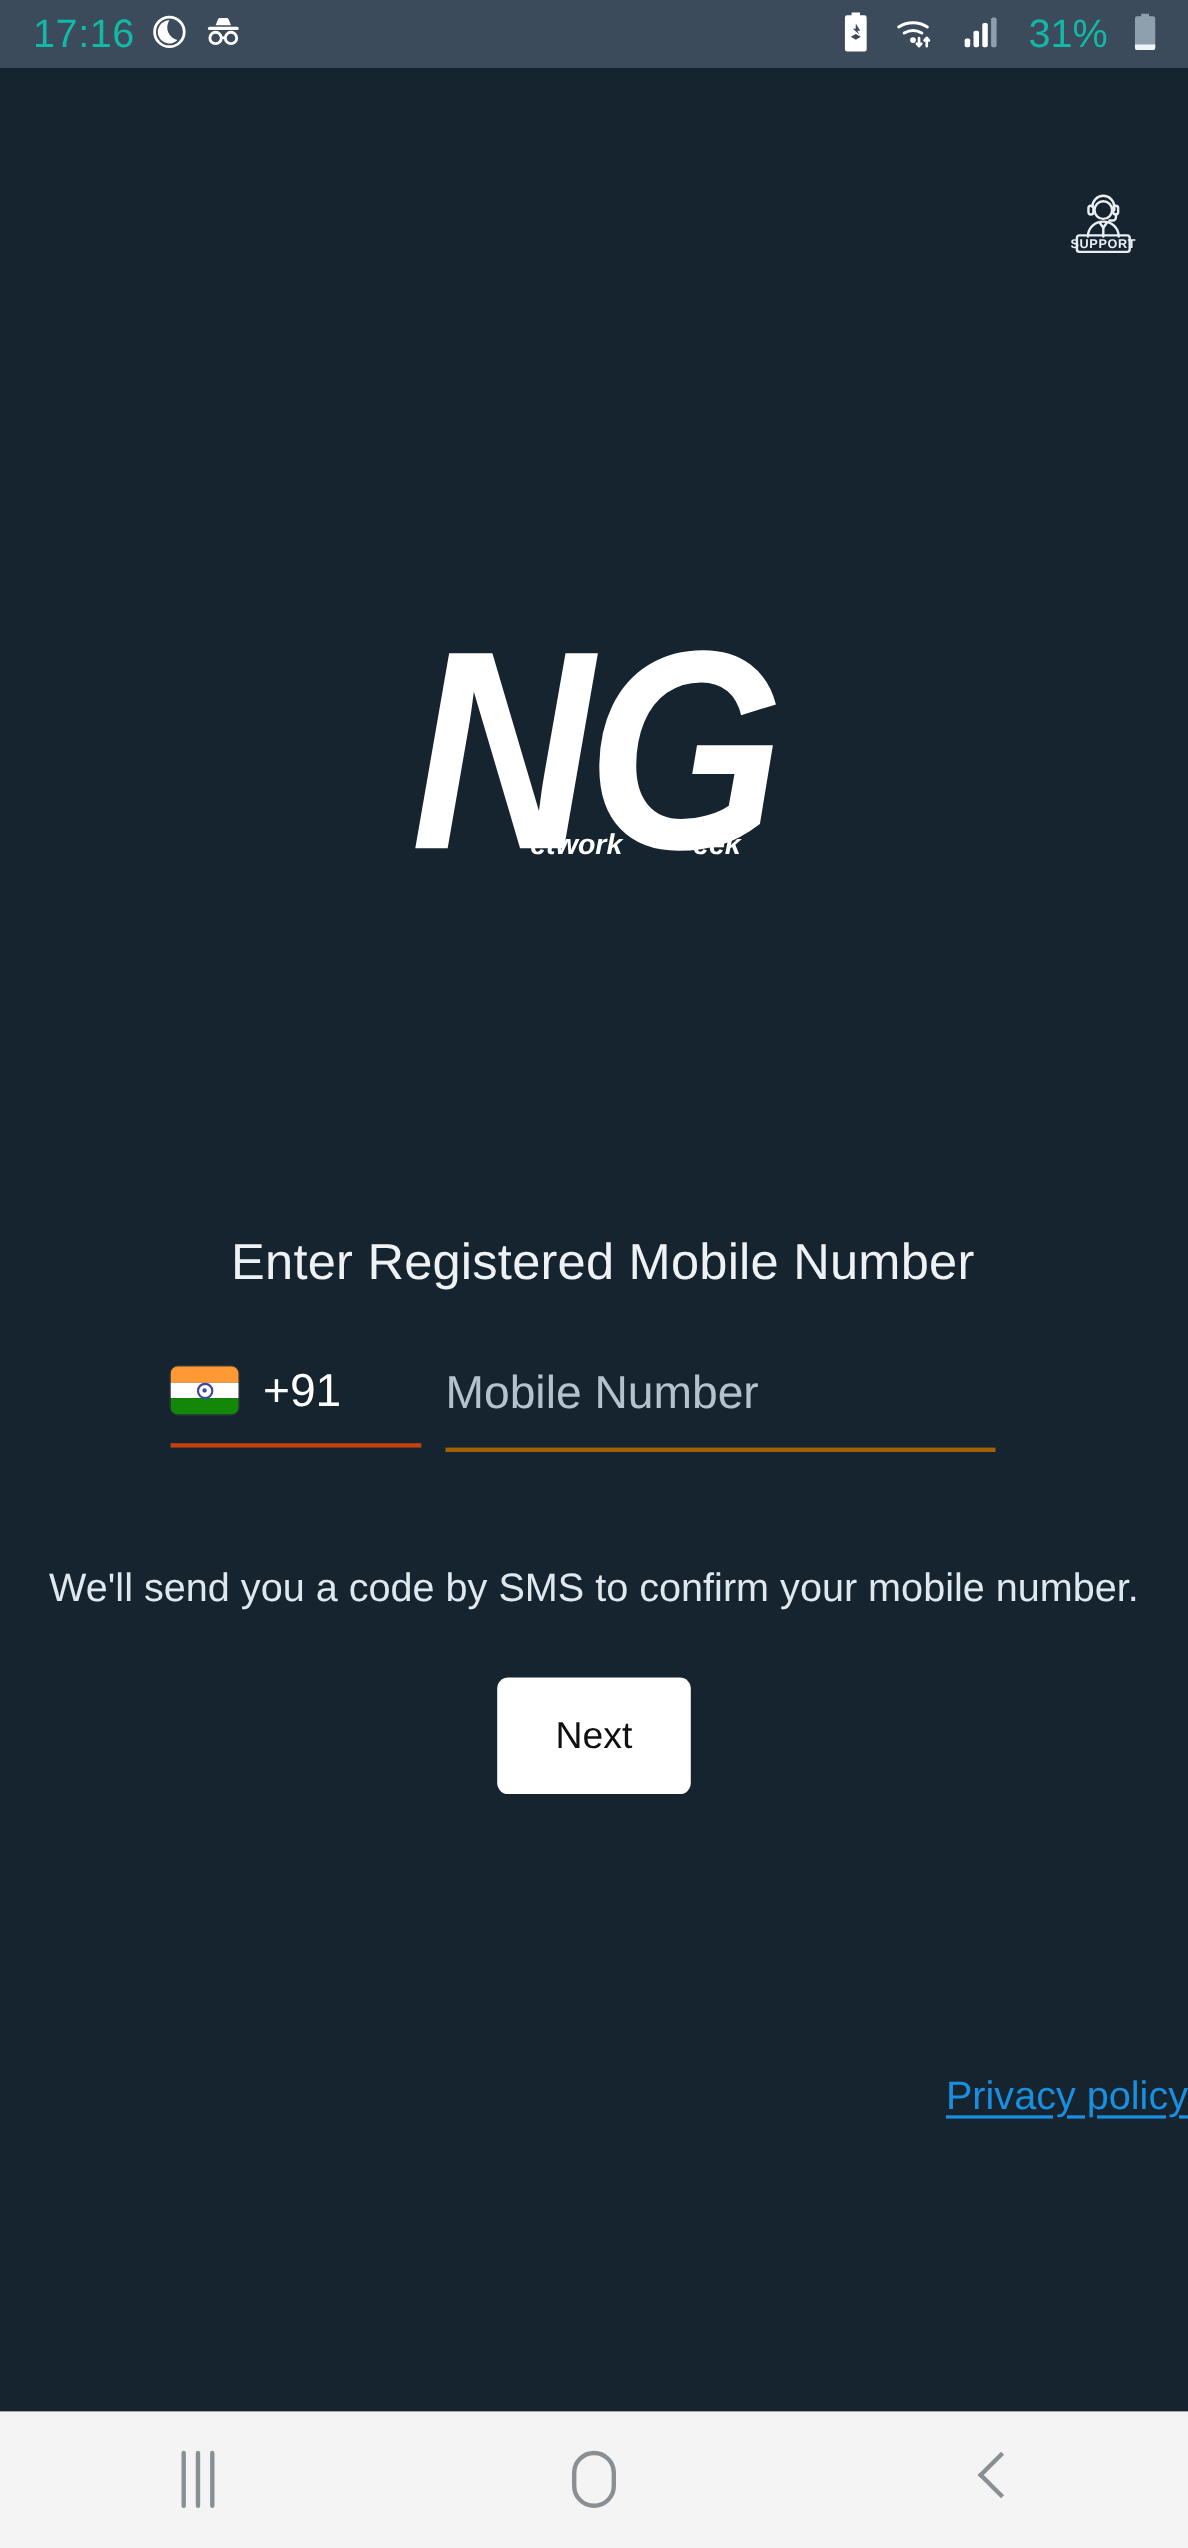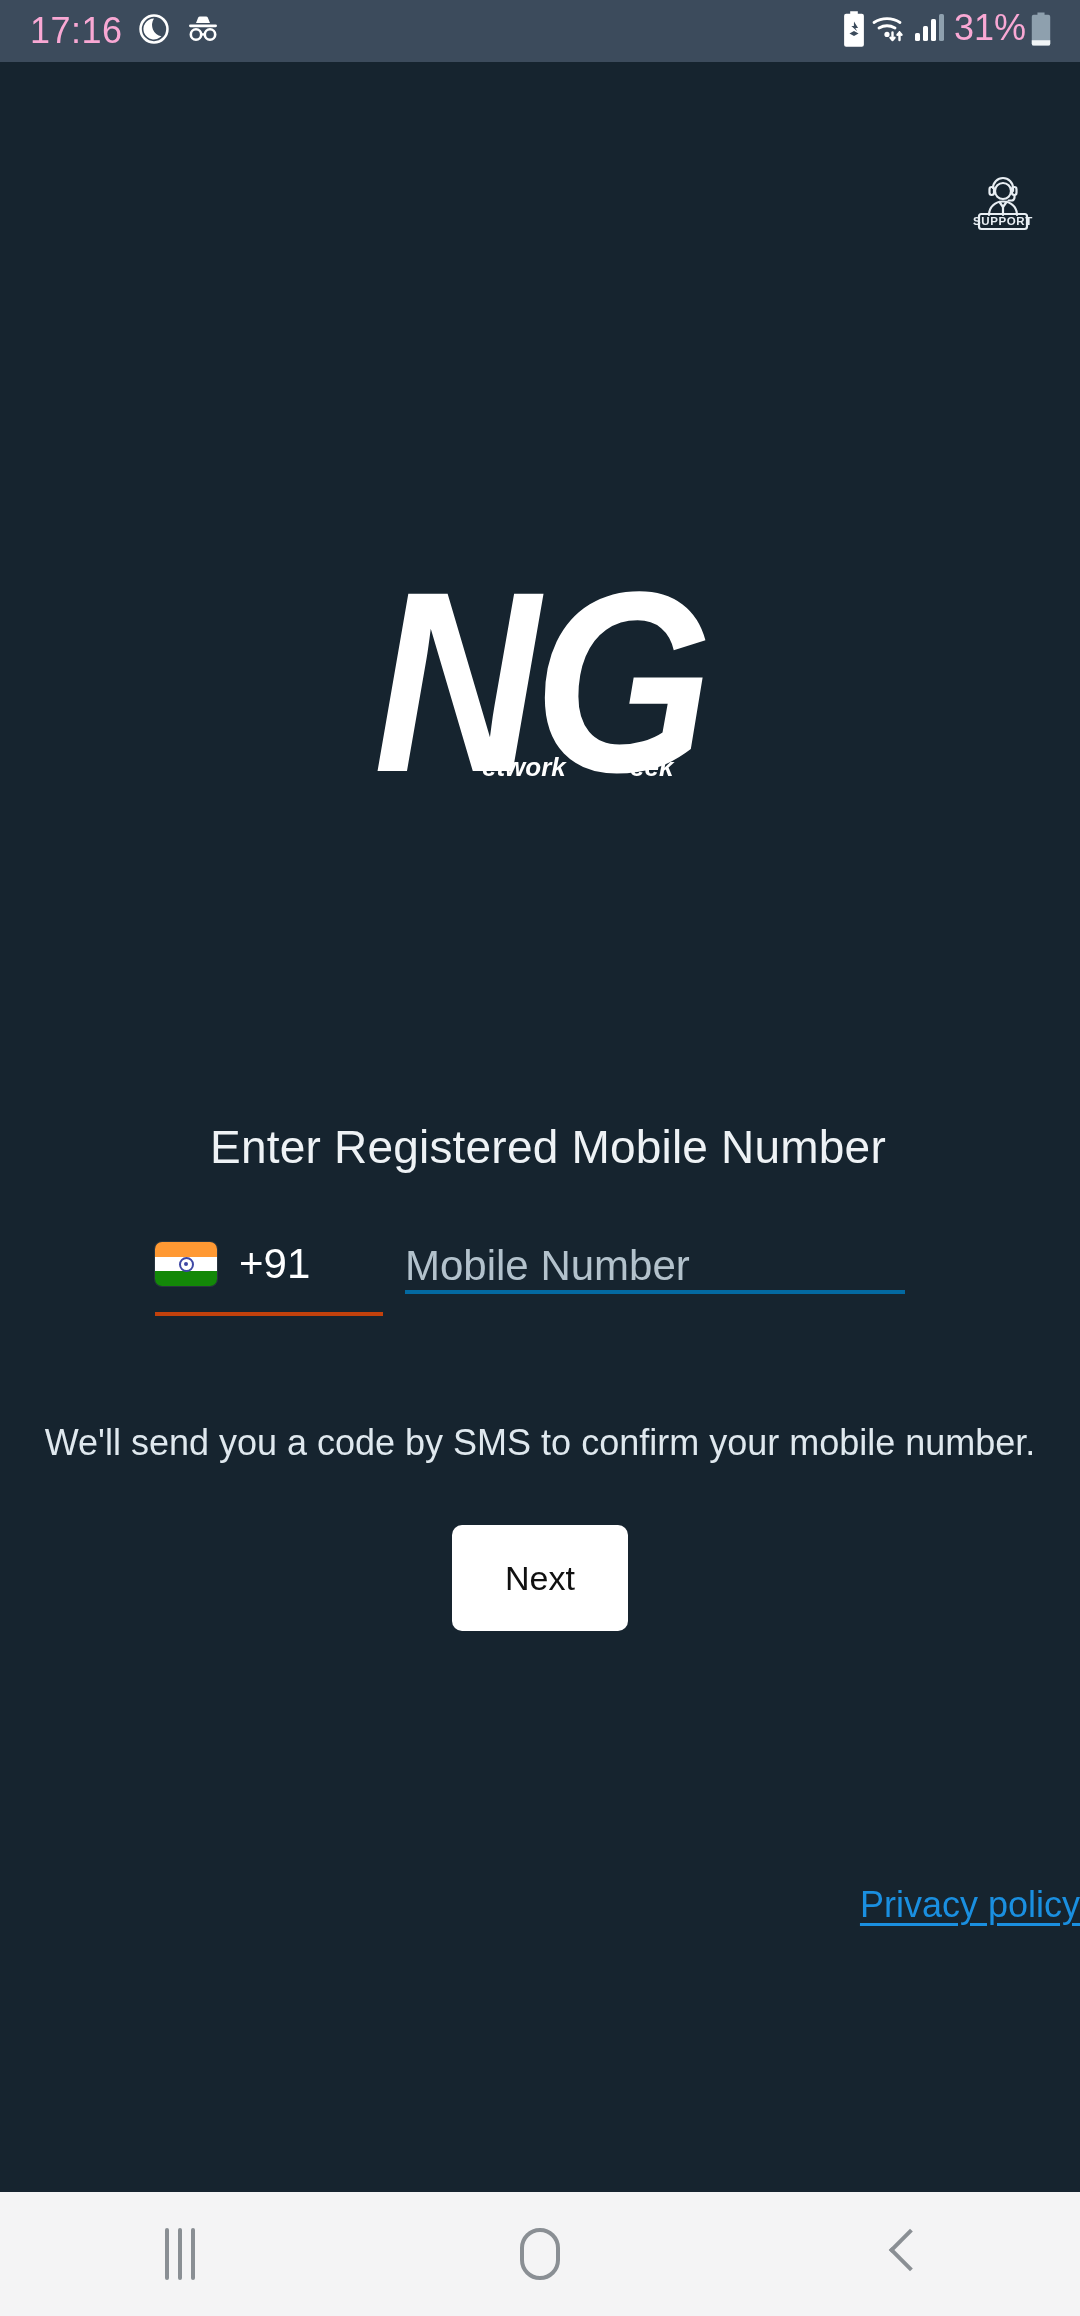--- a/index.html
+++ b/index.html
@@ -15,27 +15,27 @@
     background:#16242f;
     display:flex; flex-direction:column;
   }
 
   
   #status-bar {
     height:62px; flex:0 0 62px;
     background:#3c4b5c;
     display:flex; align-items:center;
     padding:0 26px 0 30px;
-    color:#f9a8d4;
+    color:#14b8a6;
   }
   #status-left { display:flex; align-items:center; gap:14px; }
   #status-clock { font-size:36px; letter-spacing:.5px; font-weight:400; line-height:1; }
   .sb-icon { display:block; }
   #status-spacer { flex:1 1 auto; }
-  #status-right { display:flex; gap:2px; }
+  #status-right { display:flex; align-items:center; gap:21px; }
   #battery-pct { font-size:36px; font-weight:400; line-height:1; margin-left:4px; }
 
   
   #app-body {
     position:relative;
     flex:1 1 auto;
     background:#16242f;
   }
 
   
@@ -105,21 +105,22 @@
   }
   #flag-chakra::after {
     content:""; position:absolute; left:50%; top:50%;
     width:4px; height:4px; margin:-2px 0 0 -2px;
     background:#3f48a5; border-radius:50%;
   }
   #country-code { font-size:42px; color:#ffffff; line-height:1; }
 
   #number-field {
     width:500px; margin-left:22px;
-    border-bottom:4px solid #0369a1;
+    border-bottom:4px solid #a16207;
+    padding-bottom:26px;
   }
   #mobile-input {
     width:100%; background:transparent; border:none; outline:none;
     font-family:"Liberation Sans", sans-serif;
     font-size:42px; color:#ffffff; line-height:1;
     padding:0;
   }
   #mobile-input::placeholder { color:#b3c2cc; opacity:1; }
 
   

